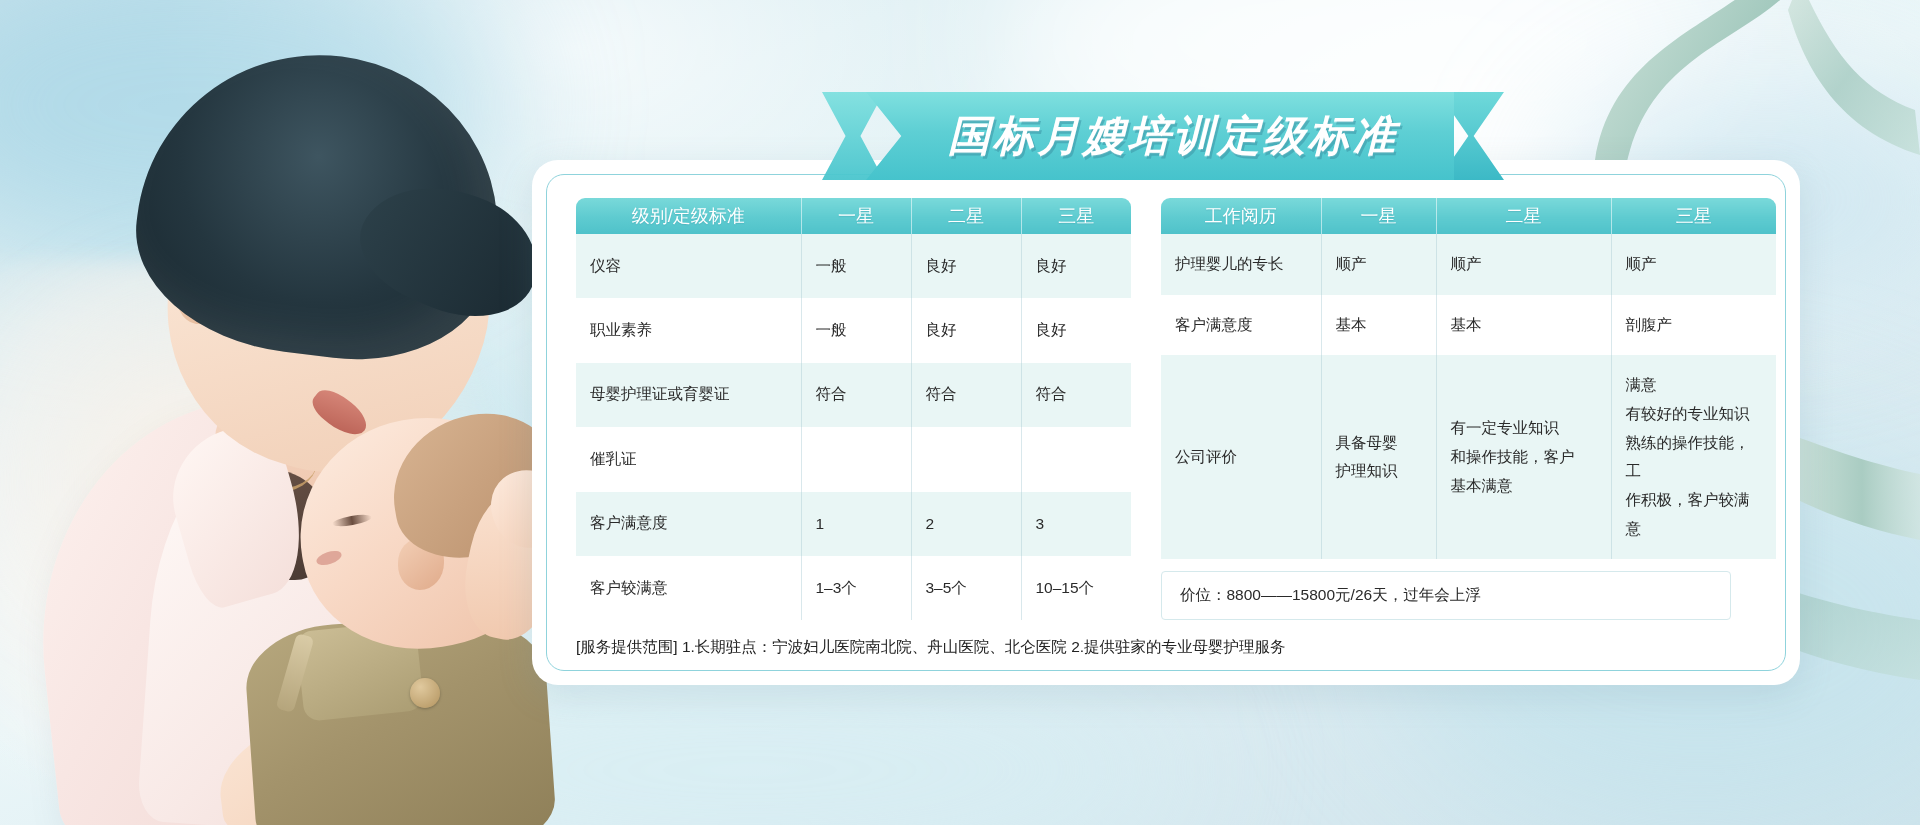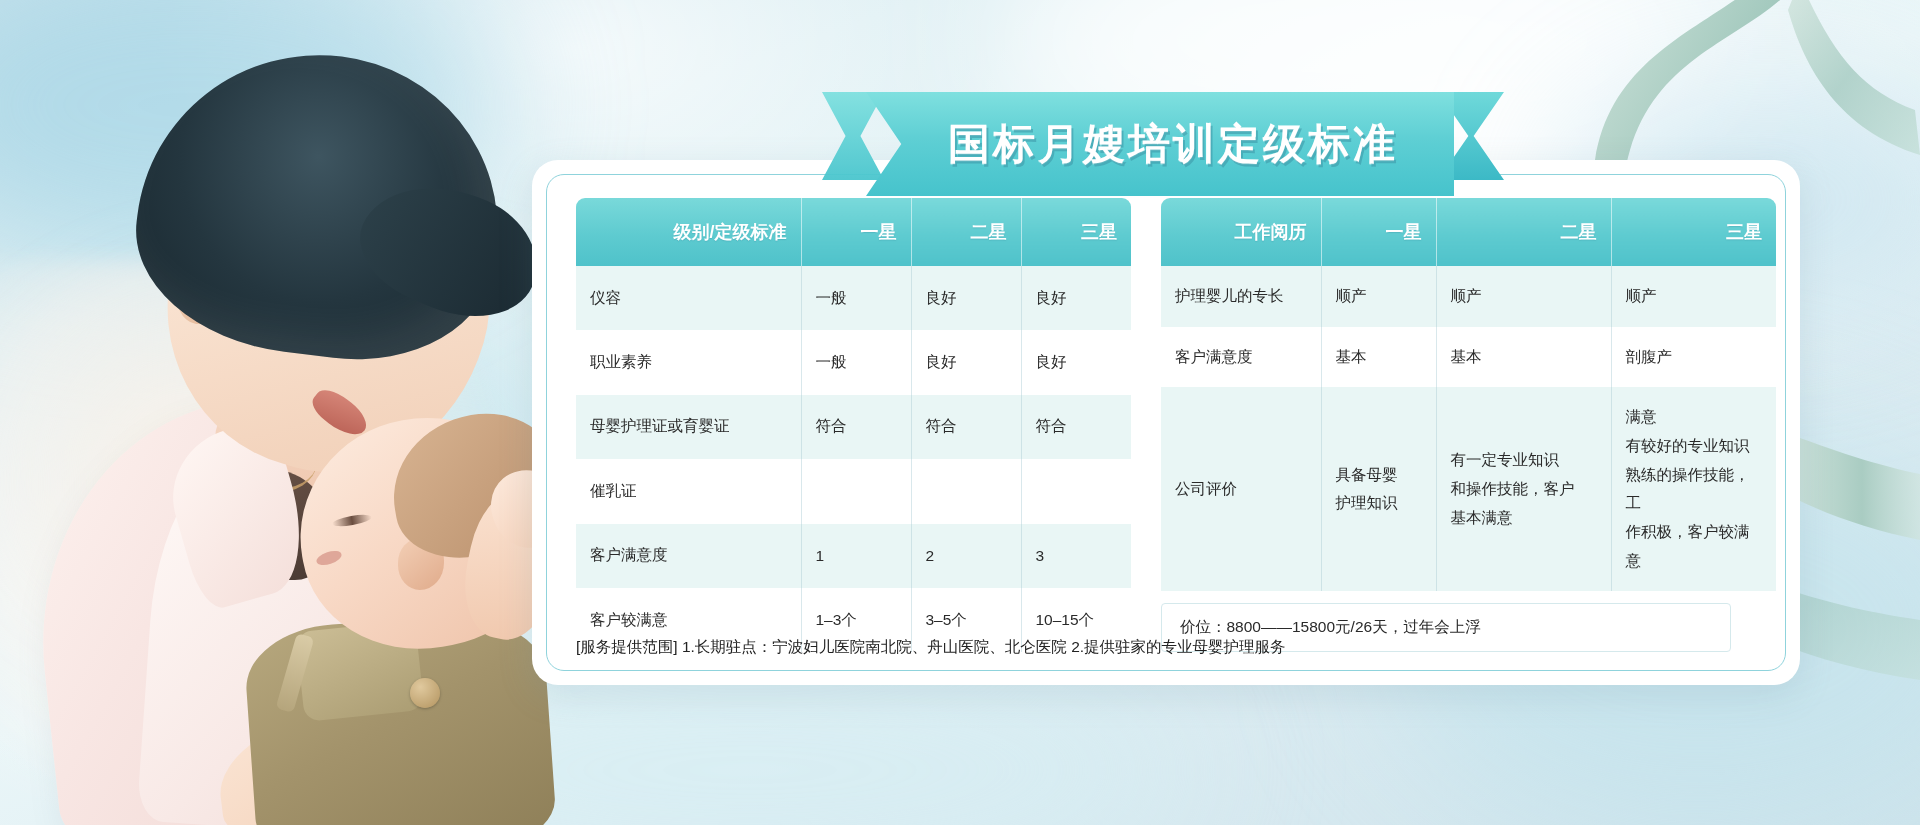--- a/index.html
+++ b/index.html
@@ -98,21 +98,21 @@
   .hand { position:absolute; left:492px; top:470px; width:72px; height:78px;
           background:linear-gradient(150deg,#fdeadd,#f3ccb2); border-radius:46% 50% 44% 50%; transform:rotate(-16deg); }
   .arm-support { position:absolute; left:218px; top:700px; width:330px; height:130px;
                  background:linear-gradient(150deg,#fbe6d6,#f0c9ad); border-radius:48% 40% 20% 26% / 60% 50% 24% 26%;
                  transform:rotate(-7deg); }
 
   
   .ribbon { position:absolute; pointer-events:none; }
 
   
-  .banner { position:absolute; left:866px; top:92px; width:588px; height:104px; z-index:6; }
+  .banner { position:absolute; left:866px; top:92px; width:588px; height:88px; z-index:6;font-style:italic; }
   .banner-body {
     position:absolute; inset:0;
     background:linear-gradient(180deg,#7fe0df 0%,#5ecfd4 45%,#46c3cc 100%);
     clip-path: polygon(0 0, 100% 0, 100% 100%, 0 100%, 6.0% 50%);
     box-shadow:0 6px 14px rgba(70,160,175,.22);
   }
   .banner-tail-l {
     position:absolute; left:-44px; top:0; width:62px; height:88px;
     background:linear-gradient(180deg,#7fe0df,#49c5cd);
     clip-path: polygon(0 0, 100% 0, 62% 50%, 100% 100%, 0 100%, 38% 50%);
@@ -139,22 +139,22 @@
   .card-inner {
     position:absolute; left:14px; top:14px; right:14px; bottom:14px;
     border:1.5px solid #8fd3dc; border-radius:18px; pointer-events:none;
   }
 
   
   .tables { position:absolute; left:44px; top:38px; display:flex; gap:30px; }
   .tbl { border-collapse:collapse; table-layout:fixed; font-size:15.5px; color:#2a2a2a; }
   .tbl thead th {
     background:linear-gradient(180deg,#79d9da 0%,#5ecbd0 55%,#4fc2ca 100%);
-    color:#ffffff; font-size:18px; font-weight:bold; text-align:right;
-    padding:22px 14px; border-right:1px solid rgba(255,255,255,.55);
+    color:#ffffff; font-size:18px; font-weight:normal; text-align:center;
+    padding:6px 14px; border-right:1px solid rgba(255,255,255,.55);
     text-shadow:0 1px 1px rgba(60,150,165,.35);
   }
   .tbl thead th:last-child { border-right:none; }
   .tbl thead th:first-child { border-top-left-radius:9px; border-bottom-left-radius:0; }
   .tbl thead th:last-child  { border-top-right-radius:9px; }
   .tbl tbody td {
     padding:16px 14px; text-align:left; vertical-align:middle;
     border-right:1px solid rgba(170,205,212,.45); white-space:nowrap;
   }
   .tbl tbody td:last-child { border-right:none; }

